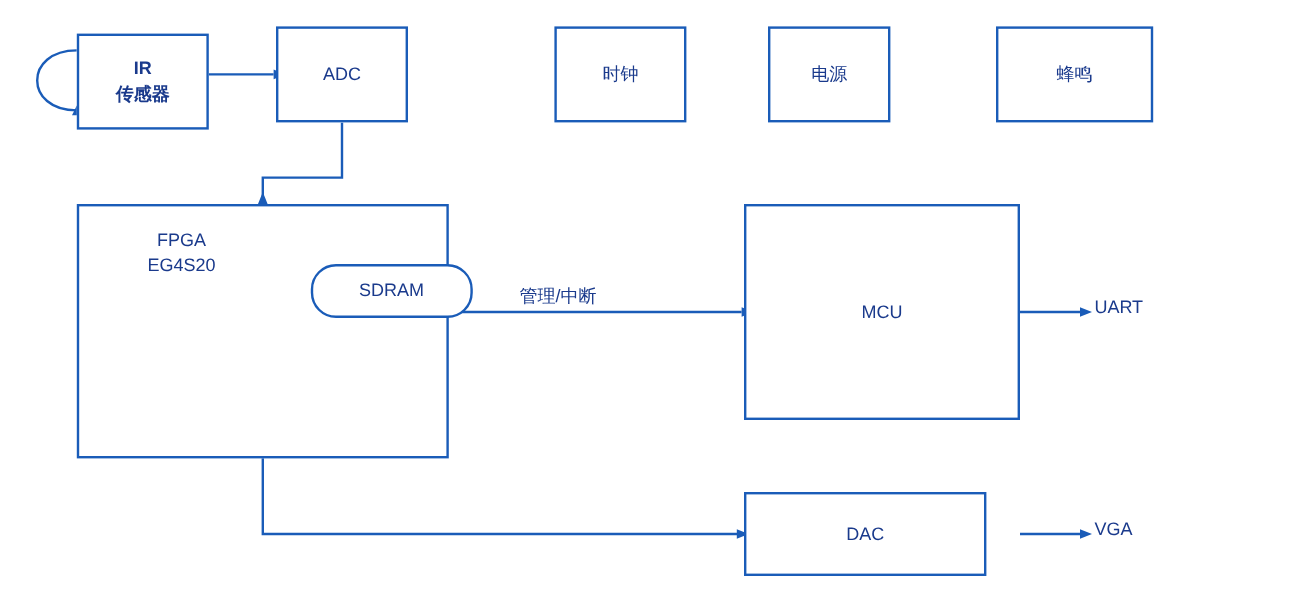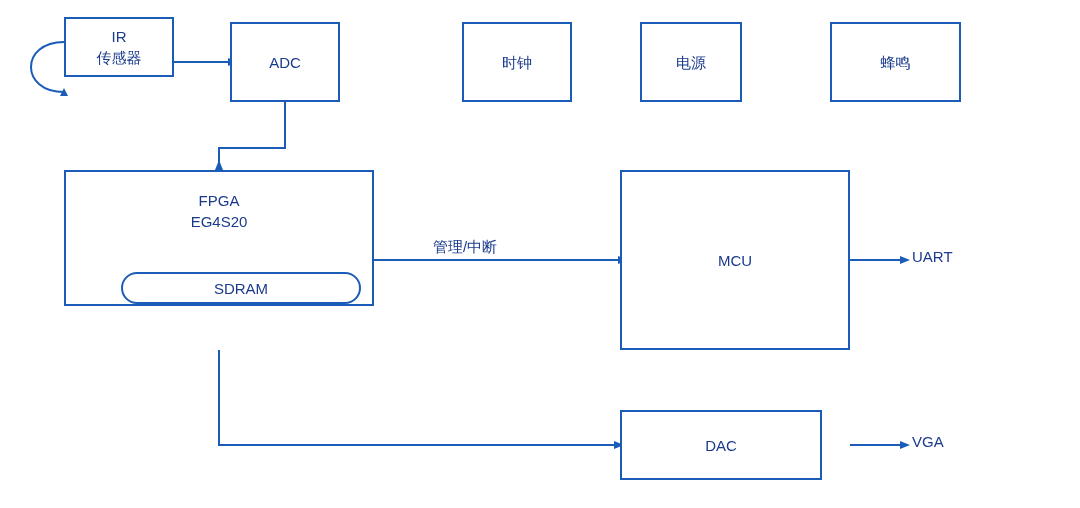--- a/index.html
+++ b/index.html
@@ -67,41 +67,41 @@
     <line x1="850" y1="260" x2="900" y2="260" stroke="#1a5cb8" stroke-width="2"></line>
     <polygon points="900,256 910,260 900,264" fill="#1a5cb8"></polygon>
 
     <polyline points="219,350 219,445 618,445" fill="none" stroke="#1a5cb8" stroke-width="2"></polyline>
     <polygon points="614,441 624,445 614,449" fill="#1a5cb8"></polygon>
 
     <line x1="850" y1="445" x2="900" y2="445" stroke="#1a5cb8" stroke-width="2"></line>
     <polygon points="900,441 910,445 900,449" fill="#1a5cb8"></polygon>
   </svg>
 
-  <div class="box" style="left:64px; top:17px; width:110px; height:60px;">
+  <div class="box" style="left:64px; top:28px; width:110px; height:80px;font-weight:bold;">
     <span>IR<br>传感器</span>
   </div>
 
   <div class="box" style="left:230px; top:22px; width:110px; height:80px;">
     <span>ADC</span>
   </div>
 
   <div class="box" style="left:462px; top:22px; width:110px; height:80px;">
     <span>时钟</span>
   </div>
 
   <div class="box" style="left:640px; top:22px; width:102px; height:80px;">
     <span>电源</span>
   </div>
 
   <div class="box" style="left:830px; top:22px; width:131px; height:80px;">
     <span>蜂鸣</span>
   </div>
 
-  <div class="box" style="left:64px; top:170px; width:310px; height:136px; align-items: center; padding-top: 18px; justify-content: center; flex-direction: column;">
+  <div class="box" style="left:64px; top:170px; width:310px; height:212px; align-items: flex-start; padding-top: 18px; justify-content: center; flex-direction: row;">
     <span style="text-align:center; width:100%; padding-bottom:10px;">FPGA<br>EG4S20</span>
 
     <div class="box" style="position:relative; left:22px; width:240px; height:45px; margin-top: 30px; border-radius: 21px;">
       <span>SDRAM</span>
     </div>
   </div>
 
   <div class="box" style="left:620px; top:170px; width:230px; height:180px;align-items:center;">
     <span>MCU</span>
   </div>

